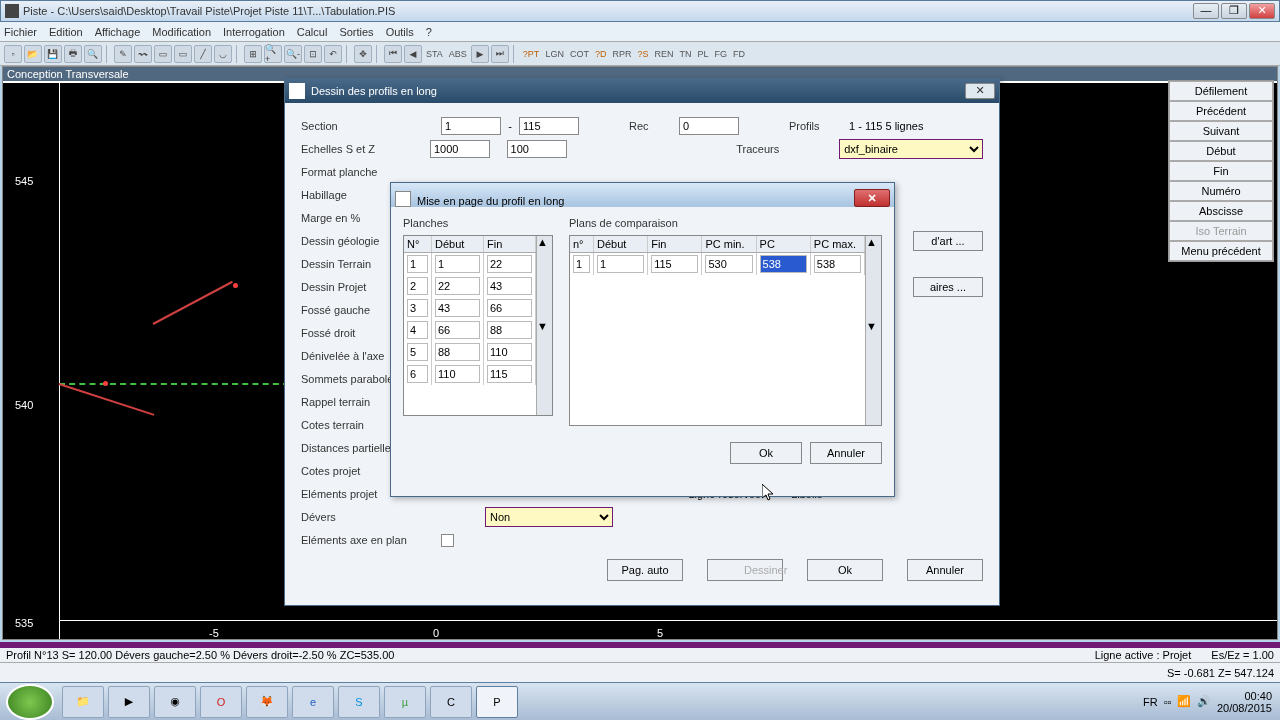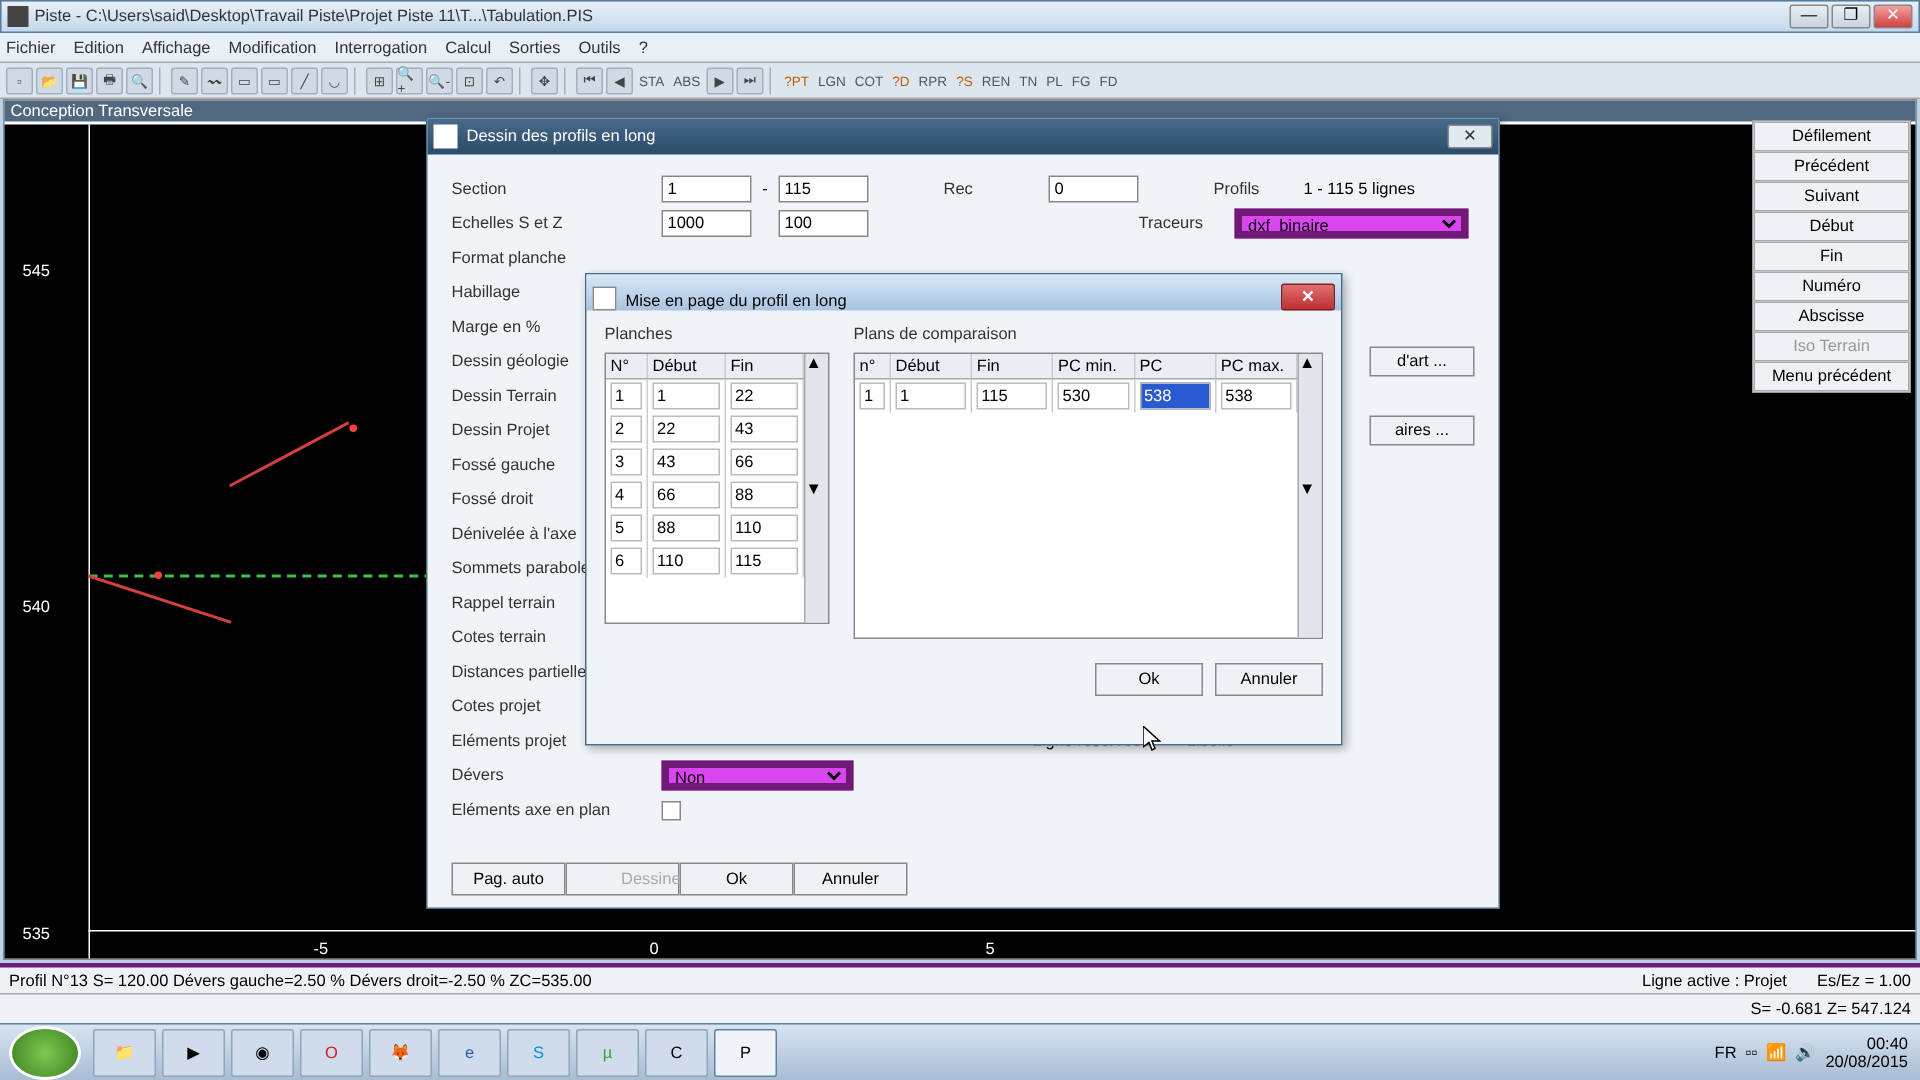--- a/index.html
+++ b/index.html
@@ -39,23 +39,23 @@
 .dialog1 { position: absolute; left: 284px; top: 78px; width: 716px; height: 528px; background: #f0f4f8; border: 1px solid #4a6a8a; box-shadow: 2px 2px 6px rgba(0,0,0,0.3); }
 .dlgtitle { height: 24px; background: linear-gradient(to bottom, #4a6a8a, #2a4a6a); color: #fff; display: flex; align-items: center; padding: 0 4px; }
 .dlgtitle .ico { width: 16px; height: 16px; background: #fff; margin-right: 6px; }
 .dlgtitle .close { margin-left: auto; width: 30px; height: 16px; background: #e0e8f0; color: #333; text-align: center; border: 1px solid #888; border-radius: 2px; }
 .dlgbody { padding: 12px 16px; }
 .row { display: flex; align-items: center; height: 22px; margin-bottom: 1px; }
 .row .lbl { width: 140px; color: #333; }
 .row input[type=text] { width: 60px; height: 18px; border: 1px solid #888; background: #fff; padding: 0 3px; font-size: 11px; }
 .row .gap { width: 18px; text-align: center; }
 .row .r2 { margin-left: 50px; }
-.row select { height: 20px; border: 5px solid #701a75; background: #d946ef; font-size: 11px; }
+.row select { height: 20px; border: 1px solid #701a75; background: #fef9c3; font-size: 11px; margin-left: 44px; }
 .row .cb { width: 13px; height: 13px; border: 1px solid #888; background: #fff; }
-.btnrow { display: flex; gap: 0; margin-top: 24px; }
+.btnrow { display: flex; justify-content: flex-end; gap: 24px; margin-top: 8px; }
 .btnrow button { width: 76px; height: 22px; background: #eef2f6; border: 1px solid #888; font-size: 11px; }
 .btnrow button.disabled { color: #aaa; padding-left: 36px; }
 
 
 .dialog2 { position: absolute; left: 390px; top: 182px; width: 505px; height: 315px; background: #f0f4f8; border: 1px solid #4a6a8a; box-shadow: 2px 2px 6px rgba(0,0,0,0.3); z-index: 10; }
 .dlgtitle2 { height: 24px; background: linear-gradient(to bottom, #d8e8f8, #a8c4e0); display: flex; align-items: flex-end; padding: 0 4px; }
 .dlgtitle2 .close { margin-left: auto; width: 36px; height: 18px; background: linear-gradient(#e07070,#c03030); color: #fff; text-align: center; border: 1px solid #802020; border-radius: 2px; line-height: 16px; font-weight: bold; }
 .d2body { padding: 10px 12px; display: flex; gap: 16px; }
 .panel { flex: 1; }
 .panel .ptitle { margin-bottom: 6px; color: #333; }
@@ -68,21 +68,21 @@
 .gscroll { width: 16px; background: #e0e6ec; border-left: 1px solid #aaa; }
 .panel1 .ghead div { flex: 1; }
 .panel1 .grow div { flex: 1; }
 .panel1 .c0 { flex: 0 0 28px !important; }
 .panel2 .ghead div, .panel2 .grow div { flex: 1; }
 .panel2 .c0 { flex: 0 0 24px !important; }
 .d2btns { display: flex; justify-content: flex-end; gap: 8px; padding: 6px 12px; }
 .d2btns button { width: 72px; height: 22px; background: #eef2f6; border: 1px solid #888; font-size: 11px; }
 
 
-.status1 { position: absolute; bottom: 58px; left: 0; right: 0; height: 20px; background: #eef2f6; border-top: 3px solid #701a75; display: flex; align-items: center; padding: 0 6px; }
+.status1 { position: absolute; bottom: 58px; left: 0; right: 0; height: 20px; background: #eef2f6; border-top: 6px solid #701a75; display: flex; align-items: center; padding: 0 6px; }
 .status1 .r { margin-left: auto; display: flex; gap: 20px; }
 .status2 { position: absolute; bottom: 38px; left: 0; right: 0; height: 20px; background: #eef2f6; border-top: 1px solid #aaa; display: flex; align-items: center; justify-content: flex-end; padding: 0 6px; }
 
 
 .taskbar { position: absolute; bottom: 0; left: 0; right: 0; height: 38px; background: linear-gradient(to bottom, #d8e4f0, #a8bcd4); border-top: 1px solid #6080a0; display: flex; align-items: center; }
 .startbtn { width: 48px; height: 36px; background: radial-gradient(circle, #7ec850, #3a8020); border-radius: 50%; margin: 0 6px; border: 2px solid #fff; }
 .tbicon { width: 42px; height: 32px; background: #d0dcec; border: 1px solid #90a4bc; margin: 0 2px; border-radius: 2px; display: flex; align-items: center; justify-content: center; }
 .tbicon.active { background: #f0f4fa; border-color: #6080a0; }
 .tray { margin-left: auto; display: flex; align-items: center; gap: 6px; padding: 0 8px; font-size: 10px; }
 .tray .clock { text-align: right; }
@@ -197,21 +197,21 @@
     <div class="ico"></div>
     <span>Dessin des profils en long</span>
     <div class="close">✕</div>
   </div>
   <div class="dlgbody">
     <div class="row">
       <div class="lbl">Section</div>
       <input type="text" value="1" style="">
       <div class="gap">-</div>
       <input type="text" value="115" style="">
-      <div class="lbl r2" style="width:70px">Rec</div>
+      <div class="lbl r2" style="width:50px">Rec</div>
       <input type="text" value="0" style="">
       <div class="lbl r2" style="width:60px">Profils</div>
       <div>1 - 115    5 lignes</div>
     </div>
     <div class="row">
       <div class="lbl">Echelles S et Z</div>
       <input type="text" value="1000" style="">
       <div class="gap"></div>
       <input type="text" value="100" style="">
       <div class="lbl r2" style="width:130px"></div>

